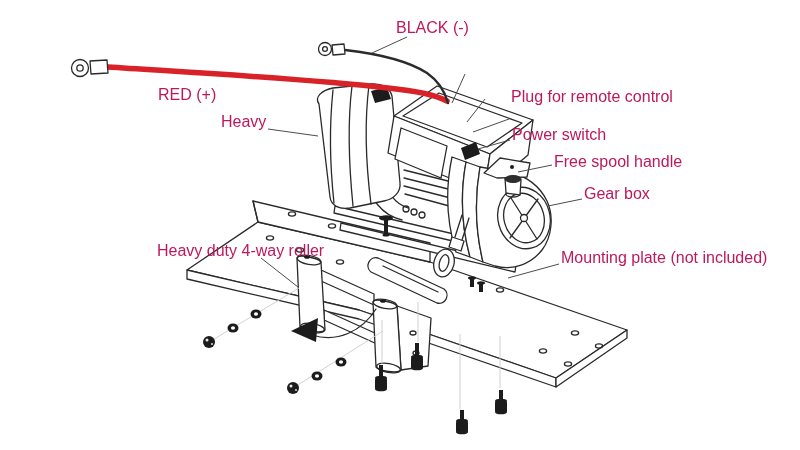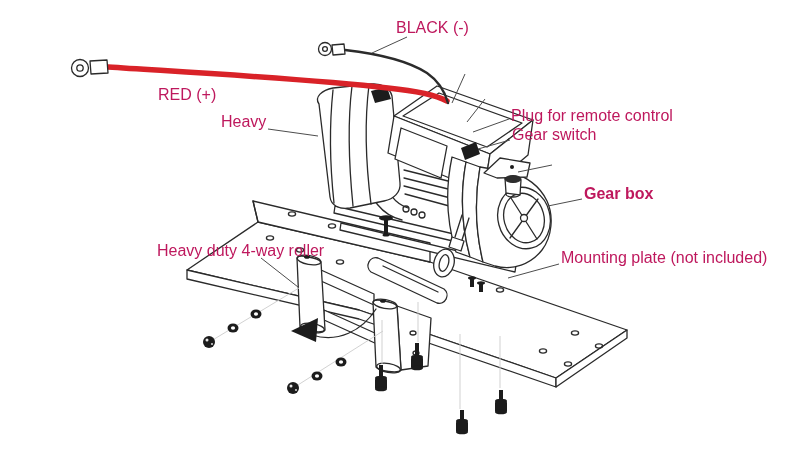--- a/index.html
+++ b/index.html
@@ -230,19 +230,20 @@
     <path class="leader" d="M510,140 L478,149"></path>
     <path class="leader" d="M552,165 L518,172"></path>
     <path class="leader" d="M582,199 L548,206"></path>
     <path class="leader" d="M559,264 L508,278"></path>
     <path class="leader" d="M261,258 L298,287"></path>
   </g>
 </svg>
 
   <div class="callout" style="left:158px;top:38px;margin-top:48px;">RED (+)</div>
   <div class="callout" style="left:396px;top:19px;">BLACK (-)</div>
-  <div class="callout" style="left:511px;top:107px;">Plug for remote control</div>
-  <div class="callout" style="left:512px;top:126px;">Gear switch</div>
-  <div class="callout" style="left:584px;top:185px;font-weight:bold;">Gear box</div>
+  <div class="callout" style="left:511px;top:88px;">Plug for remote control</div>
+  <div class="callout" style="left:512px;top:126px;">Power switch</div>
+  <div class="callout" style="left:554px;top:153px;">Free spool handle</div>
+  <div class="callout" style="left:584px;top:185px;">Gear box</div>
   <div class="callout" style="left:221px;top:113px;">Heavy</div>
   <div class="callout" style="left:109px;top:242px;margin-left:48px;">Heavy duty 4-way roller</div>
   <div class="callout bold" style="left:561px;top:249px;">Mounting plate (not included)</div>
 </div>
 
 </body></html>

